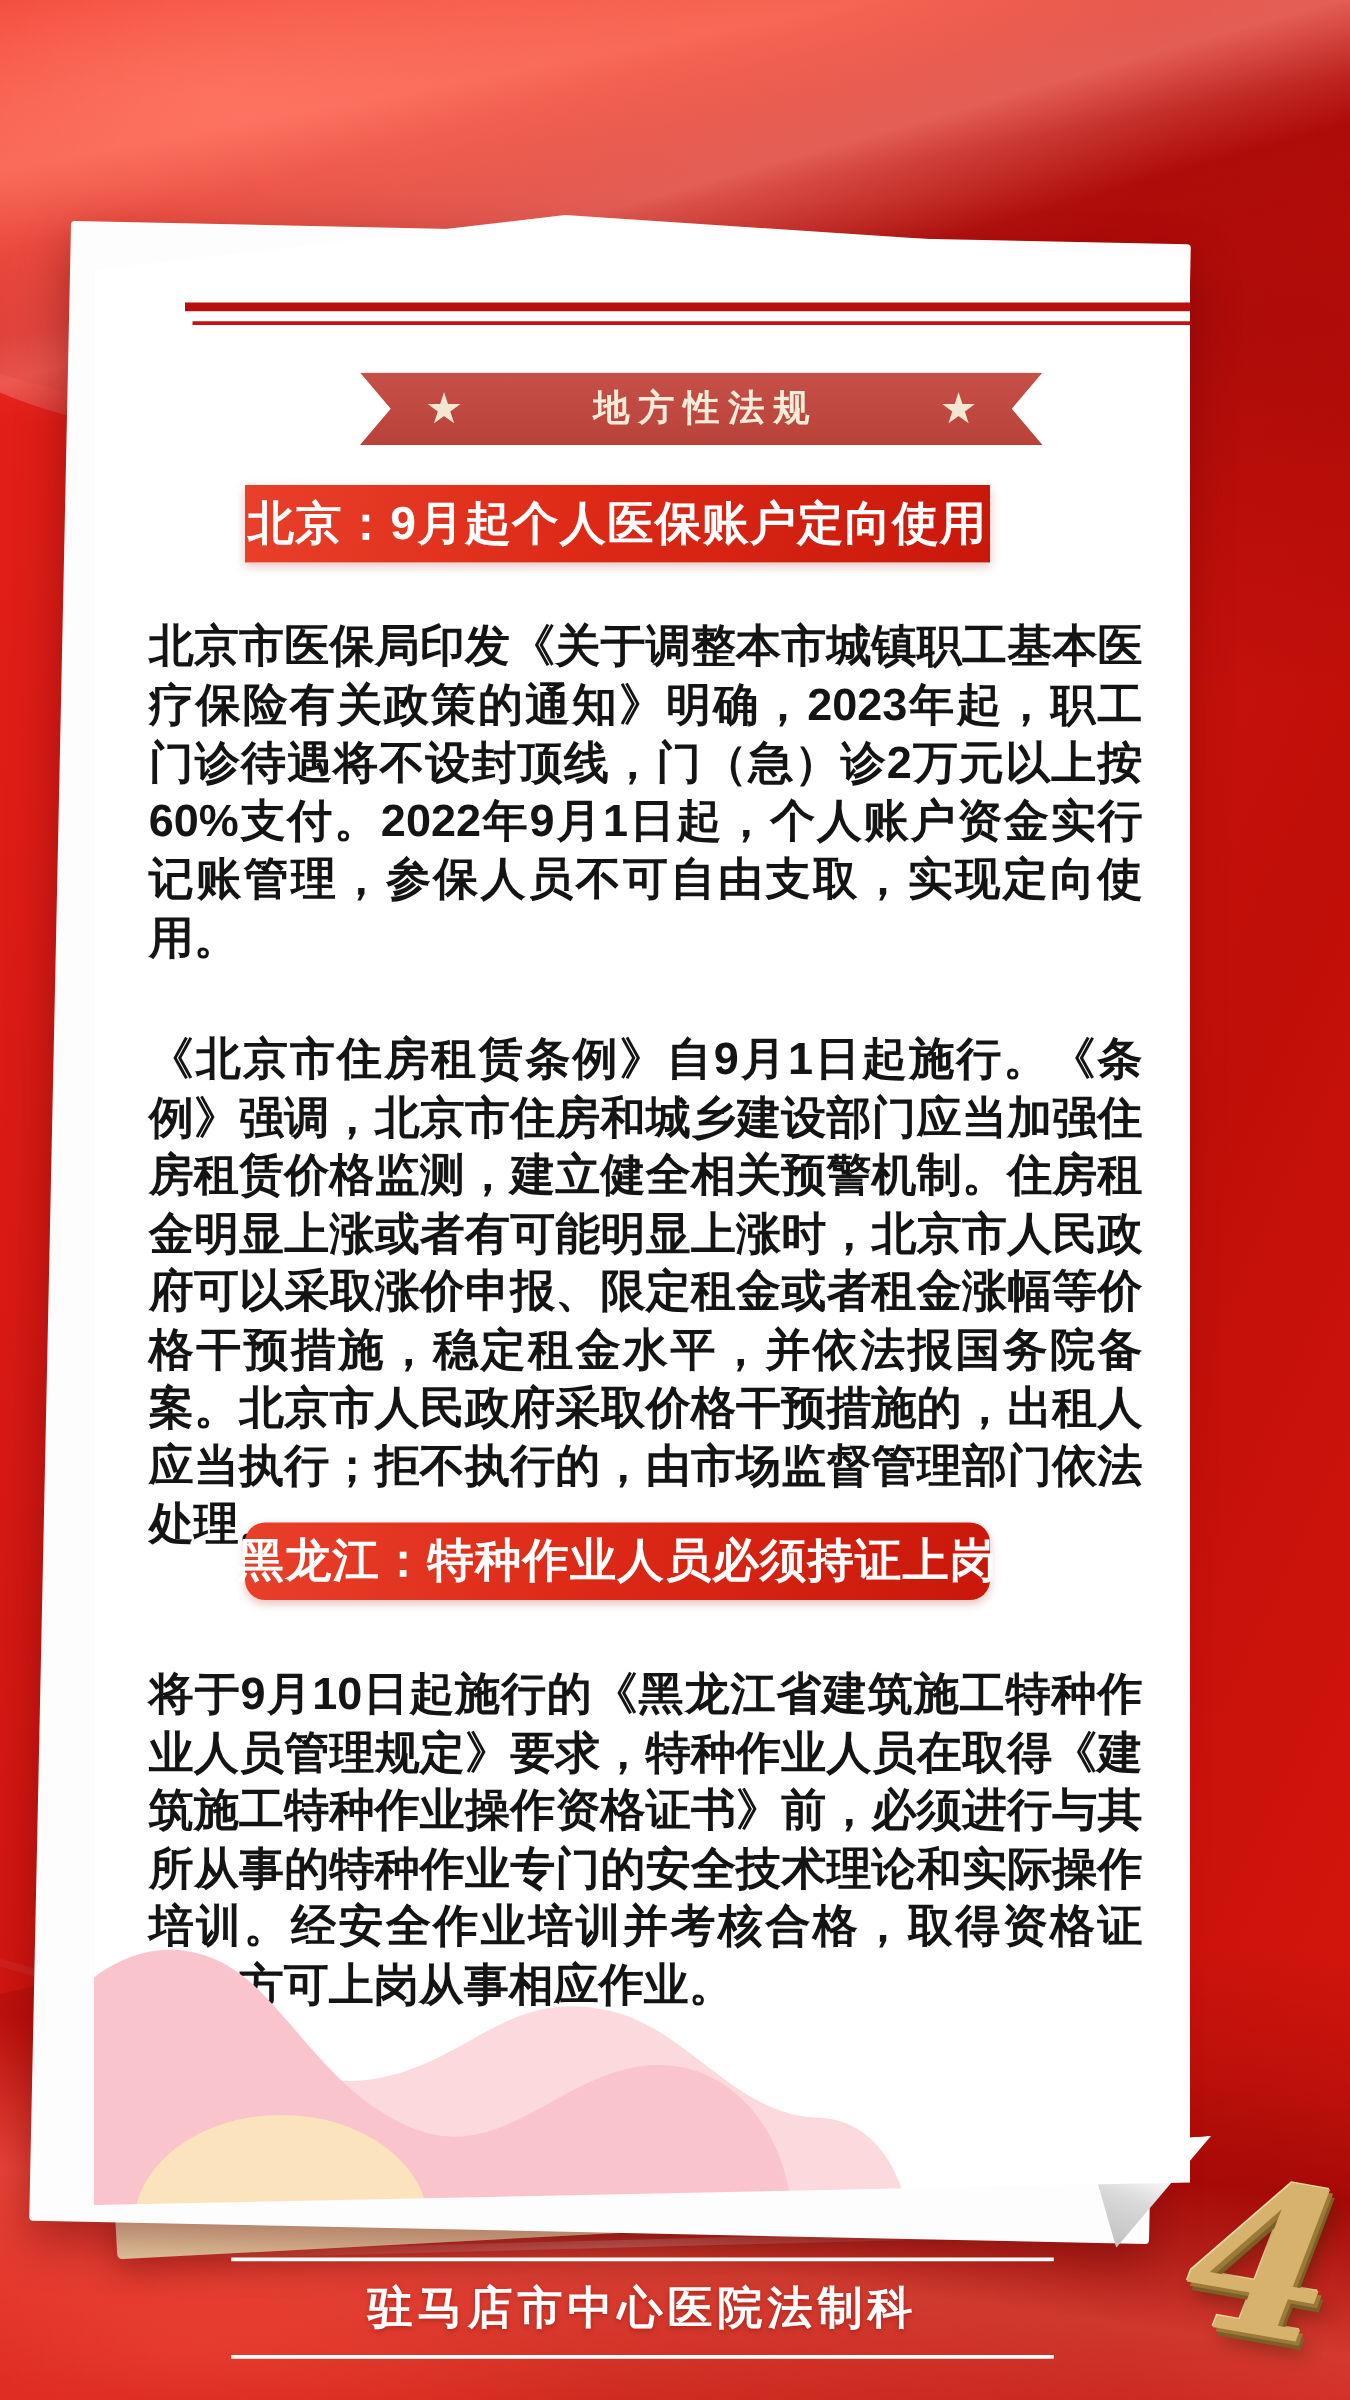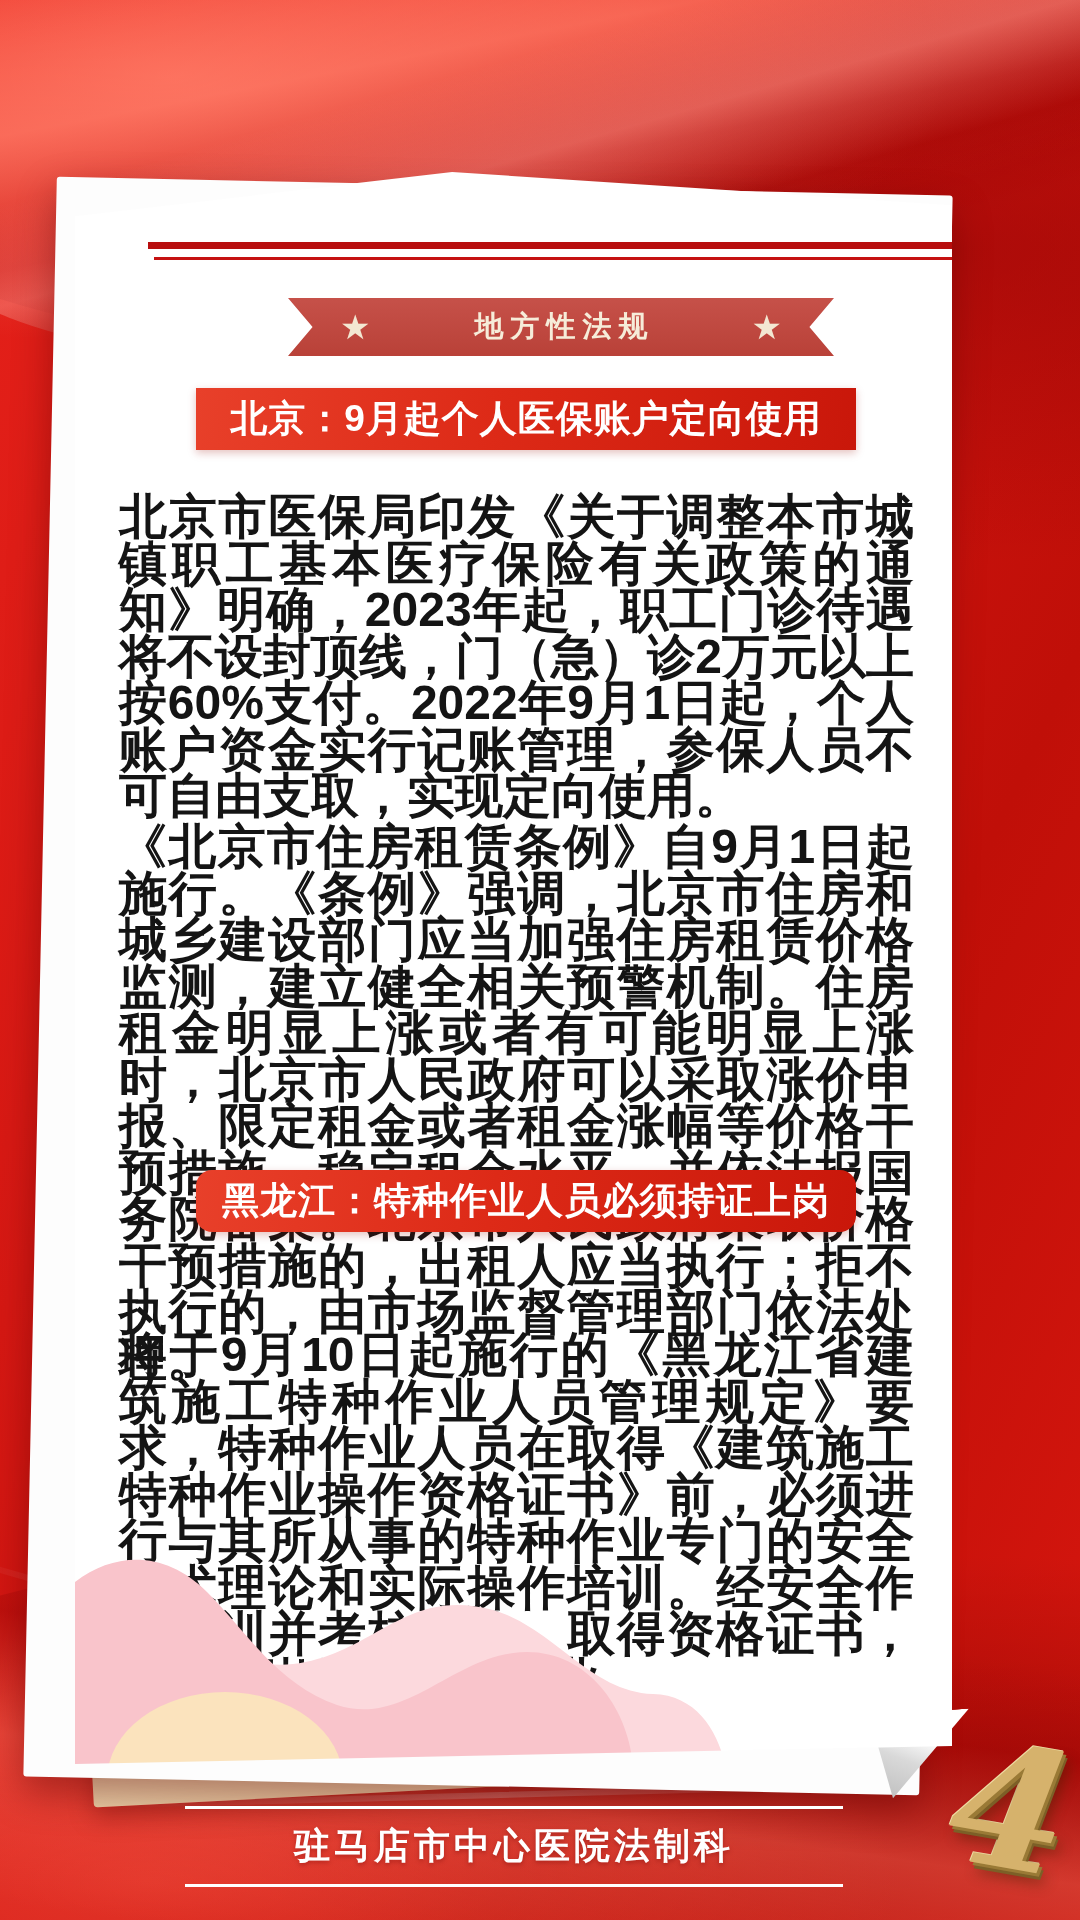--- a/index.html
+++ b/index.html
@@ -62,34 +62,34 @@
     background:linear-gradient(180deg,#c65149,#b94138);
     clip-path:polygon(0 0,100% 0,95.5% 50%,100% 100%,0 100%,4.5% 50%);
     display:flex;align-items:center;justify-content:center;
   }
   .ribbon .star{color:#f3e7d2;font-size:34px;line-height:1;}
   .ribbon .star.left{position:absolute;left:52px;top:12px;}
   .ribbon .star.right{position:absolute;right:52px;top:12px;}
   .ribbon .title{color:#f6ecd9;font-size:29px;font-weight:bold;letter-spacing:7px;text-indent:7px;}
 
   .band{
-    position:absolute;left:121px;width:660px;height:62px;
+    position:absolute;left:121px;width:596px;height:62px;
     background:linear-gradient(100deg,#e8402a 0%,#dd2a17 45%,#c9170a 100%);
     display:flex;align-items:center;justify-content:center;
     box-shadow:0 3px 8px rgba(150,10,0,.25);
     text-align:center;
   }
   .band .band-text{color:#ffffff;font-size:37px;font-weight:bold;letter-spacing:1px;white-space:nowrap;}
   .band.b1{top:216px;}
   .band.b2{top:564px;}
-  .band.b3{top:998px;border-radius:16px;}
+  .band.b3{top:1046px;border-radius:16px;}
 
   .para{
     position:absolute;left:44px;width:795px;
-    color:#141414;font-size:48px;font-weight:bold;line-height:46.5px;
+    color:#141414;font-size:36px;font-weight:bold;line-height:46.5px;
     text-align:justify;letter-spacing:0;
   }
   .para.p1{top:322px;}
   .para.p2{top:652px;}
   .para.p3{top:1160px;}
 
   .waves{position:absolute;left:0;bottom:0;width:877px;height:240px;}
 
   
   .footer-line{position:absolute;height:3px;background:#ffffff;left:185px;width:658px;}

